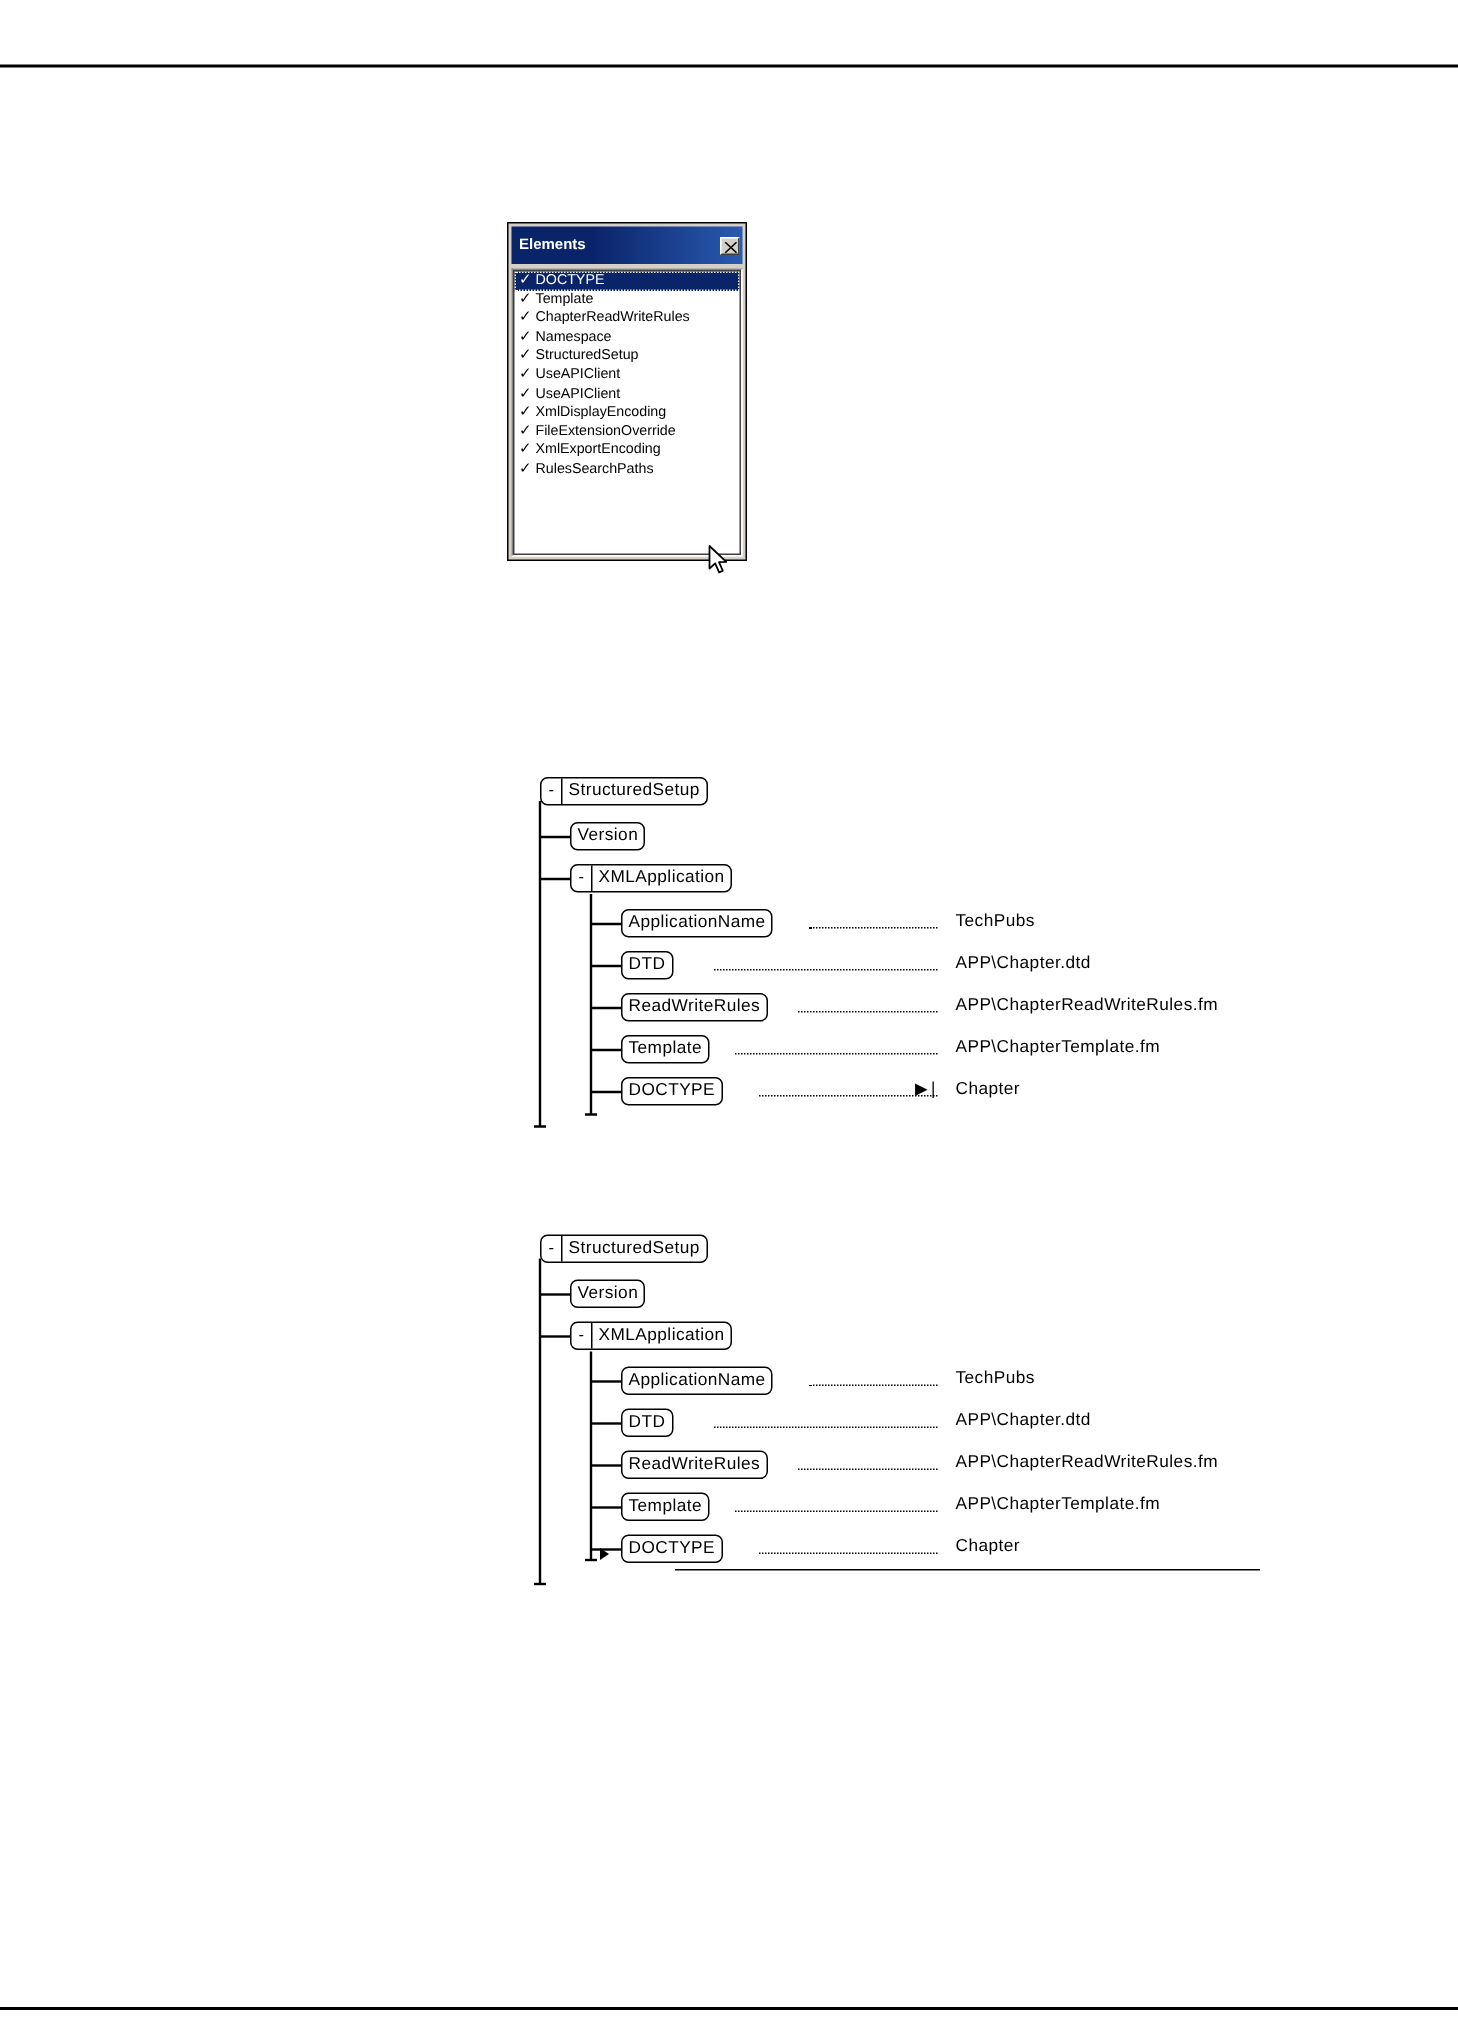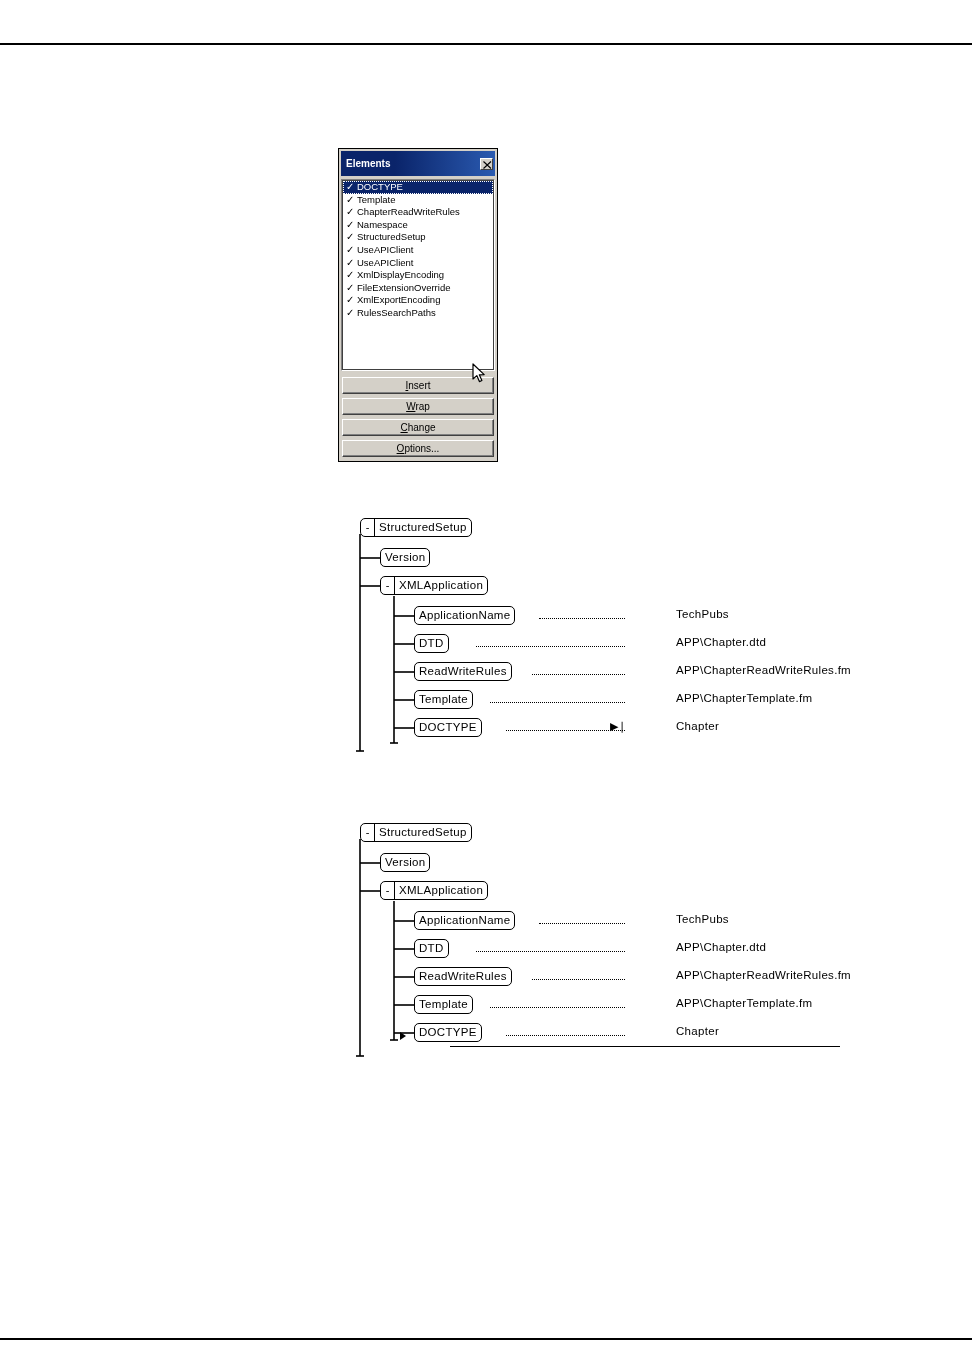--- a/index.html
+++ b/index.html
@@ -196,21 +196,20 @@
     border-bottom: 1.6px dotted #000;
   }
   .attrval {
     position: absolute;
     font-size: 11.5px;
     font-family: "Liberation Sans", sans-serif;
     color: #000;
     letter-spacing: 0.3px;
     white-space: nowrap;
     line-height: 14px;
-    margin-left: 39px;
   }
   .marker {
     position: absolute;
     font-size: 11px;
     line-height: 14px;
     color: #000;
     white-space: nowrap;
     letter-spacing: -1px;
   }
   .textline {
@@ -285,26 +284,20 @@
     <div class="list-row">
       <span class="list-check">✓</span>
       <span class="list-label">XmlExportEncoding</span>
     </div>
     <div class="list-row">
       <span class="list-check">✓</span>
       <span class="list-label">RulesSearchPaths</span>
     </div>
   </div>
 
-  <div class="dlg-buttons">
-    <button class="dlg-btn"><u>I</u><span>nsert</span></button>
-    <button class="dlg-btn"><u>W</u><span>rap</span></button>
-    <button class="dlg-btn"><u>C</u><span>hange</span></button>
-    <button class="dlg-btn"><u>O</u><span>ptions...</span></button>
-  </div>
 </div>
 
 <div class="mouse-cursor">
   <svg width="16" height="22" viewBox="0 0 16 22">
     <path d="M1 1 L1 16 L4.8 12.6 L7.4 18.6 L9.9 17.5 L7.3 11.8 L12.2 11.6 Z" fill="#ffffff" stroke="#000000" stroke-width="1.2" stroke-linejoin="round"></path>
   </svg>
 </div>
 
 <div class="tree" id="tree-1">
   <svg width="600" height="250">

